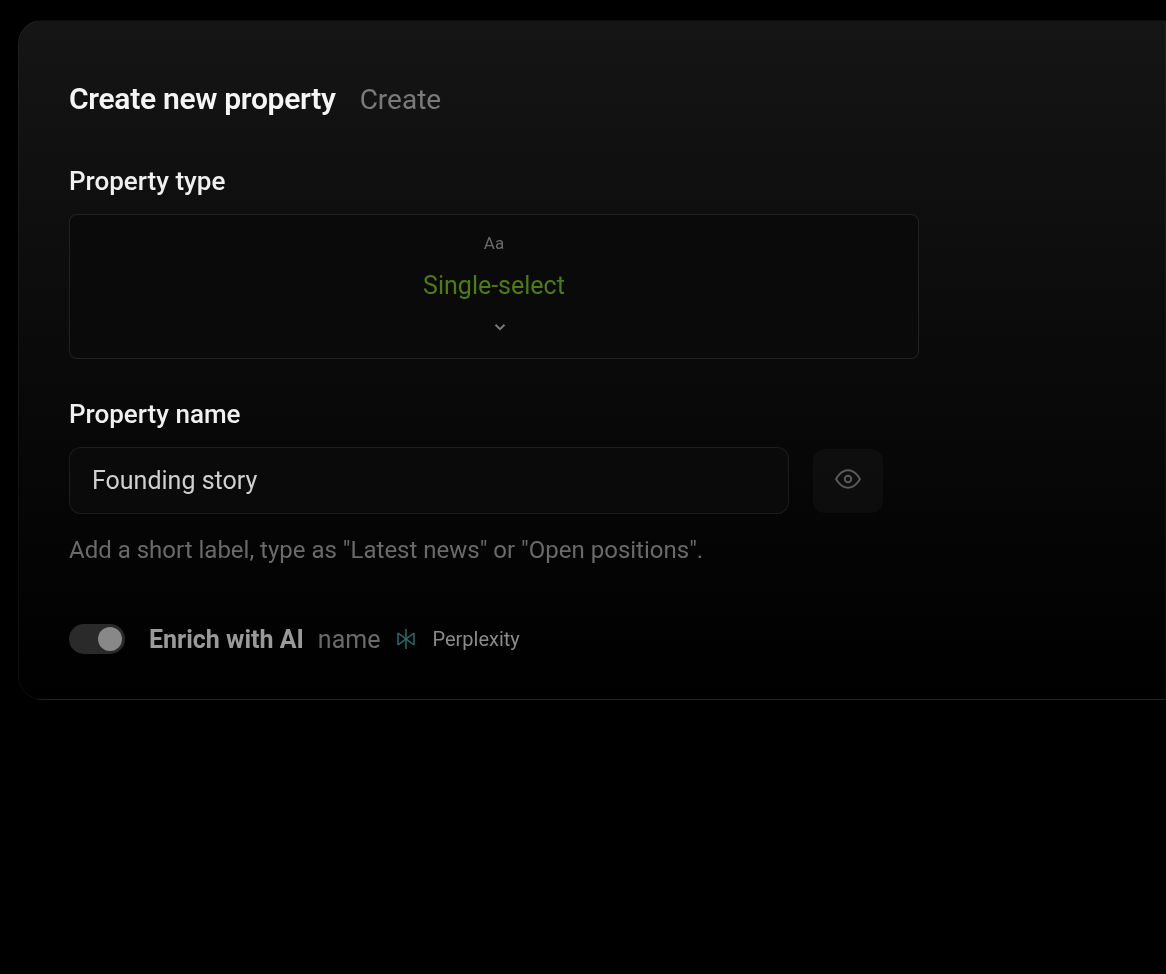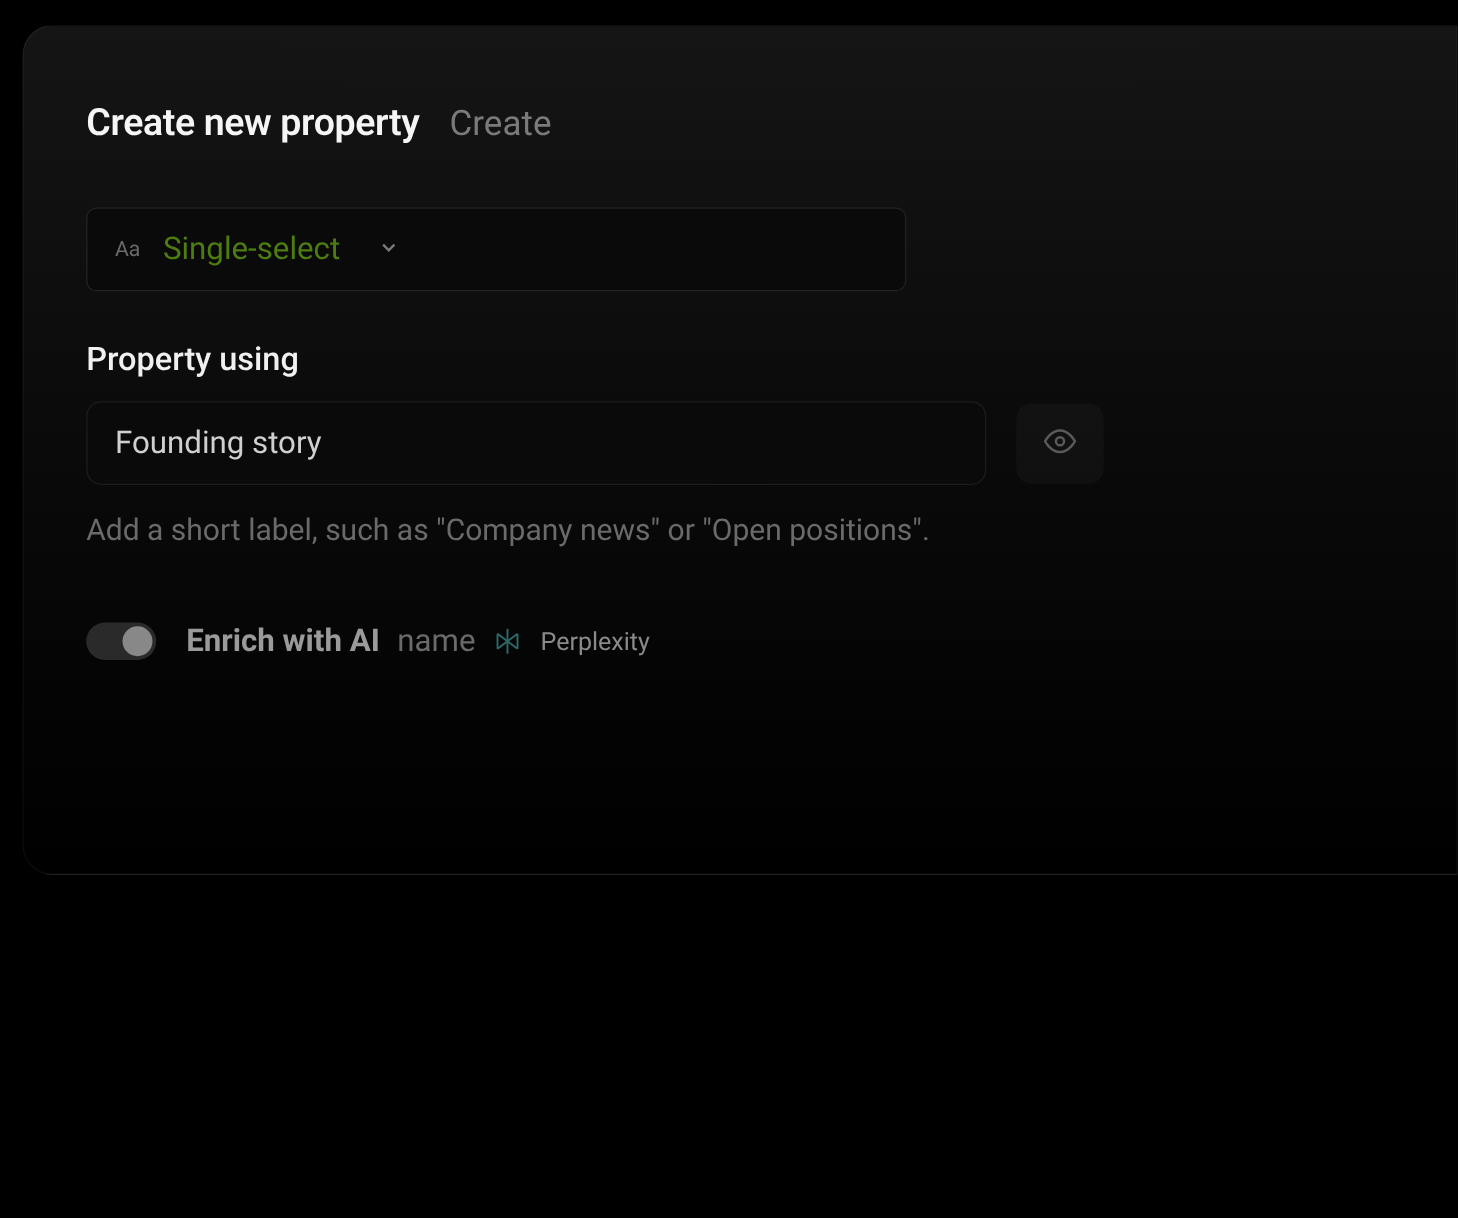--- a/index.html
+++ b/index.html
@@ -59,21 +59,22 @@
     .select-wrapper {
       background: #0a0a0a;
       border: 1px solid rgba(255,255,255,0.1);
       border-radius: 8px;
       padding: 18px 22px;
       display: flex;
       align-items: center;
       gap: 18px;
       margin-bottom: 40px;
       cursor: pointer;
-      width: 656px;
+      width: 850px;
+      flex-direction: column;
     }
     
     .type-icon {
       color: #6a6a6a;
       font-size: 17px;
       font-weight: 400;
       letter-spacing: 0;
       font-family: inherit;
     }
     
@@ -184,46 +185,47 @@
 </head>
 <body>
 
 <div class="modal">
 
   <div class="header">
     <h1 class="title">Create new property</h1>
     <span class="subtitle">Create</span>
   </div>
 
+  <label class="field-label">Property type</label>
 
   <div class="select-wrapper">
     <span class="type-icon">Aa</span>
     <span class="select-value">Single-select</span>
     <span class="chevron">
       <svg width="18" height="18" viewBox="0 0 24 24" fill="none" stroke="currentColor" stroke-width="2.5">
         <polyline points="6 9 12 15 18 9"></polyline>
       </svg>
     </span>
   </div>
 
-  <label class="field-label">Property using</label>
+  <label class="field-label">Property name</label>
 
   <div class="input-row">
     <input type="text" class="text-input" value="Founding story" style="">
     <button class="eye-button">
       <span>
         <svg width="26" height="26" viewBox="0 0 24 24" fill="none" stroke="currentColor" stroke-width="1.8">
           <path d="M1 12s4-8 11-8 11 8 11 8-4 8-11 8-11-8-11-8z"></path>
           <circle cx="12" cy="12" r="3"></circle>
         </svg>
       </span>
     </button>
   </div>
 
-  <p class="helper-text">Add a short label, such as "Company news" or "Open positions".</p>
+  <p class="helper-text">Add a short label, type as "Latest news" or "Open positions".</p>
 
   <div class="toggle-row">
     <div class="toggle">
       <div class="toggle-knob"></div>
     </div>
     <span class="toggle-label">Enrich with AI</span>
     <span class="toggle-using">name</span>
     <span class="perplexity-icon">
       <svg width="24" height="24" viewBox="0 0 24 24" fill="none" stroke="currentColor" stroke-width="1.5">
         <path d="M12 2 L12 22"></path>

